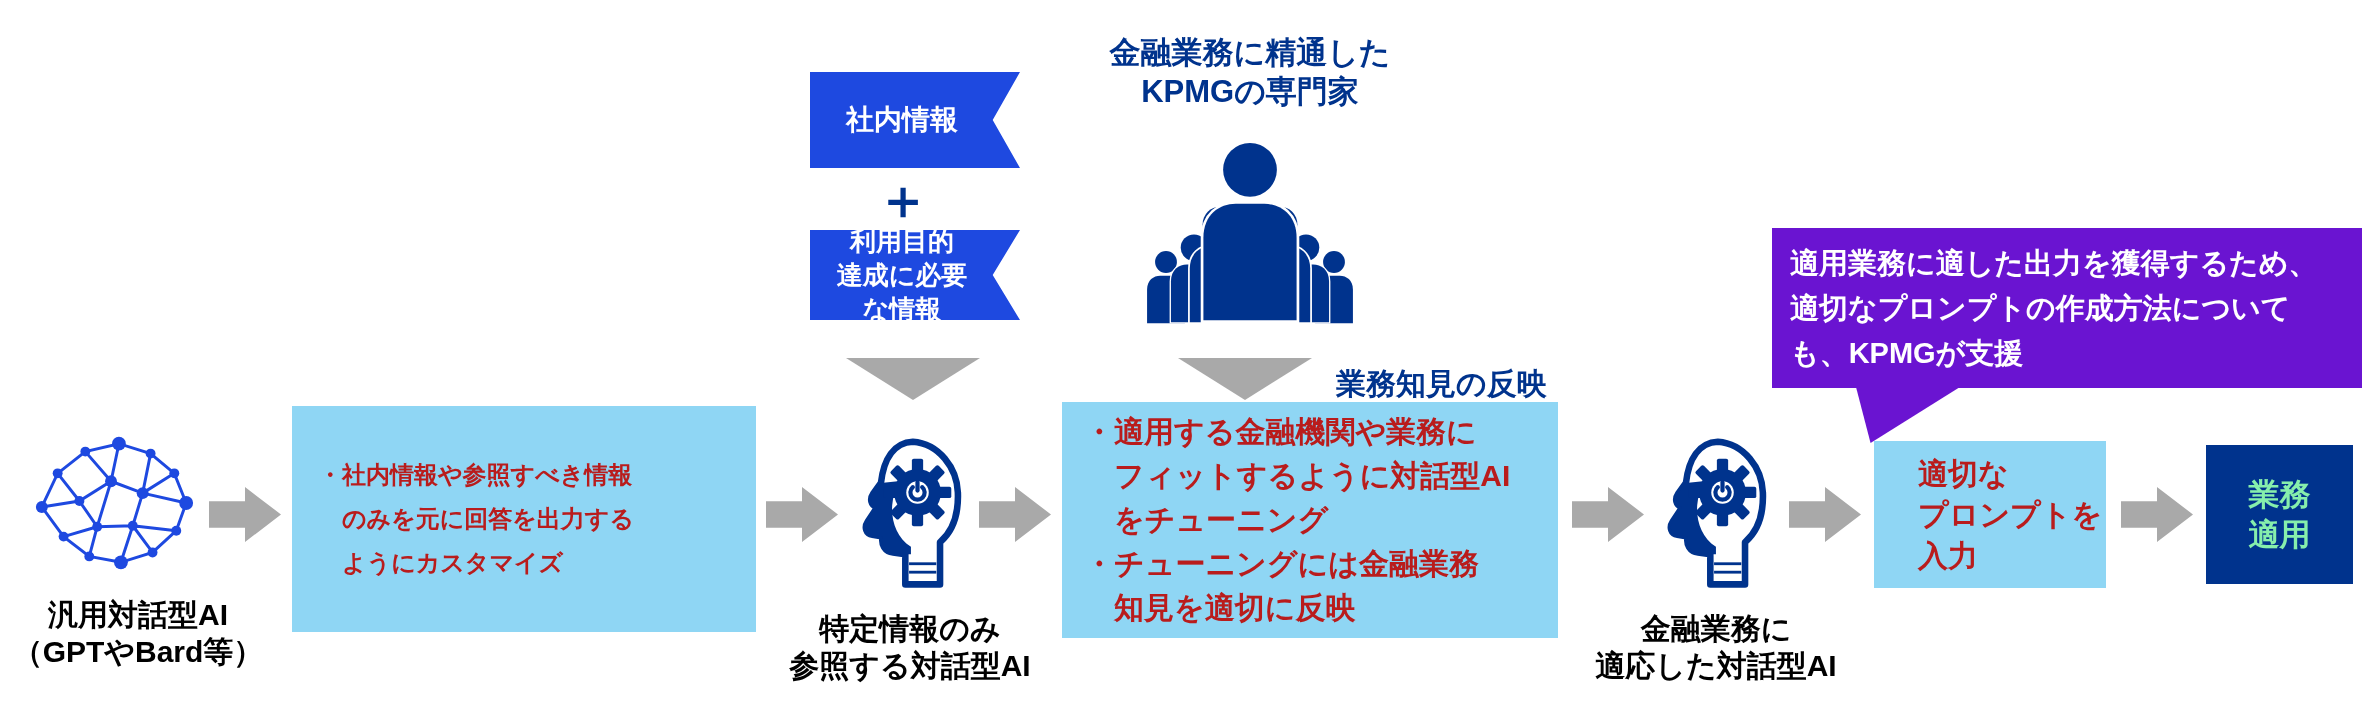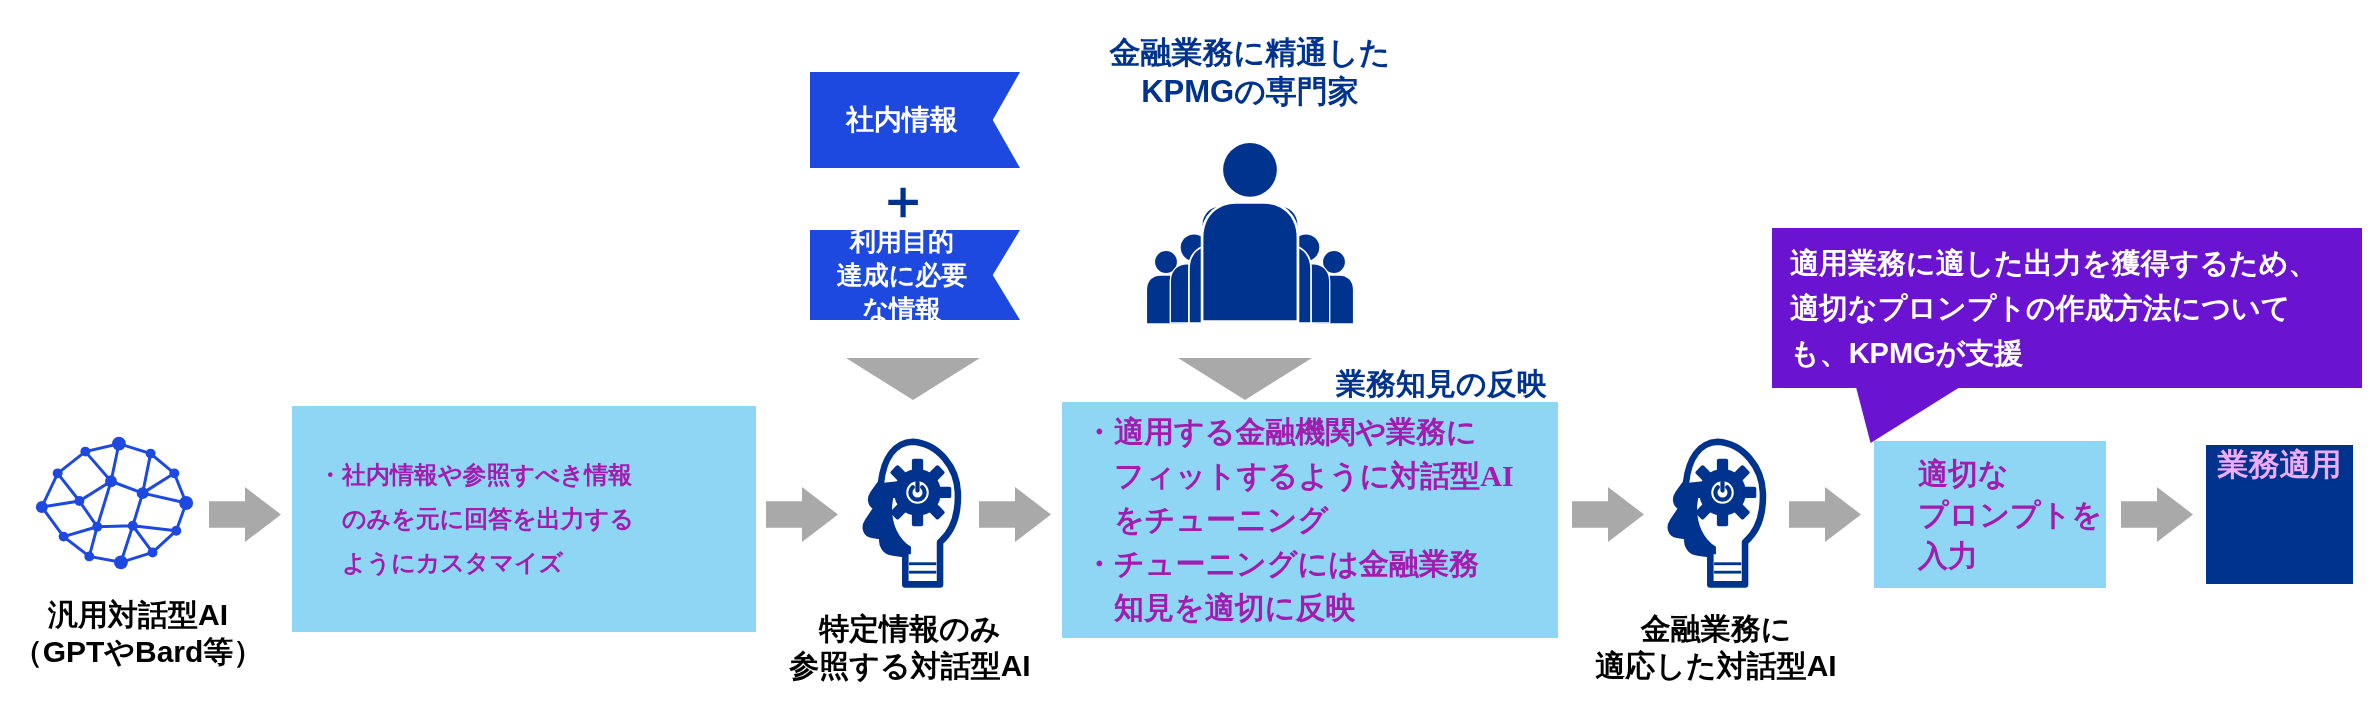--- a/index.html
+++ b/index.html
@@ -19,27 +19,27 @@
   
   .net-icon{ left:28px; top:428px; width:172px; height:152px; }
   .net-line{ stroke:var(--ribbon-blue); stroke-width:3; fill:none; }
   .net-dot{ fill:var(--ribbon-blue); }
 
   .flow-arrow{ background:var(--arrow-gray); width:72px; height:55px; top:487px;
     clip-path:polygon(0 26%, 50% 26%, 50% 0, 100% 50%, 50% 100%, 50% 74%, 0 74%); }
   .fa1{ left:209px; } .fa2{ left:766px; } .fa3{ left:979px; }
   .fa4{ left:1572px; } .fa5{ left:1789px; } .fa6{ left:2121px; }
 
-  .blue-box{ background:var(--light-blue); color:#a21caf; display:flex; flex-direction:column; justify-content:center;font-family:Liberation Serif, serif; }
+  .blue-box{ background:var(--light-blue); color:#b91c1c; display:flex; flex-direction:column; justify-content:center; }
   .box1{ left:292px; top:406px; width:464px; height:226px; padding-left:26px; font-size:24px; line-height:44px; }
   .box2{ left:1062px; top:402px; width:496px; height:236px; padding-left:22px; font-size:30px; line-height:44px; }
   .prompt-box{ left:1874px; top:441px; width:232px; height:147px; padding-left:44px; font-size:30px; line-height:41px; }
 
-  .apply-box{ left:2206px; top:445px; width:147px; height:139px; background:var(--navy); color:#f0abfc;
-    display:flex; flex-direction:row; justify-content:center; text-align:center; font-size:31px; line-height:40px; }
+  .apply-box{ left:2206px; top:445px; width:147px; height:139px; background:var(--navy); color:#86efac;
+    display:flex; flex-direction:column; justify-content:center; text-align:center; font-size:31px; line-height:40px; }
 
   .stage-label{ color:#000; font-size:30px; line-height:37px; text-align:center; }
   .lbl-generic{ left:0; top:596px; width:276px; }
   .lbl-specific{ left:758px; top:610px; width:304px; }
   .lbl-adapted{ left:1563px; top:610px; width:306px; }
 
   .head-icon{ width:122px; height:160px; }
   .head1{ left:849px; top:434px; }
   .head2{ left:1654px; top:434px; }
   .hd-outline{ fill:#fff; stroke:var(--navy); stroke-width:7; stroke-linejoin:round; }

